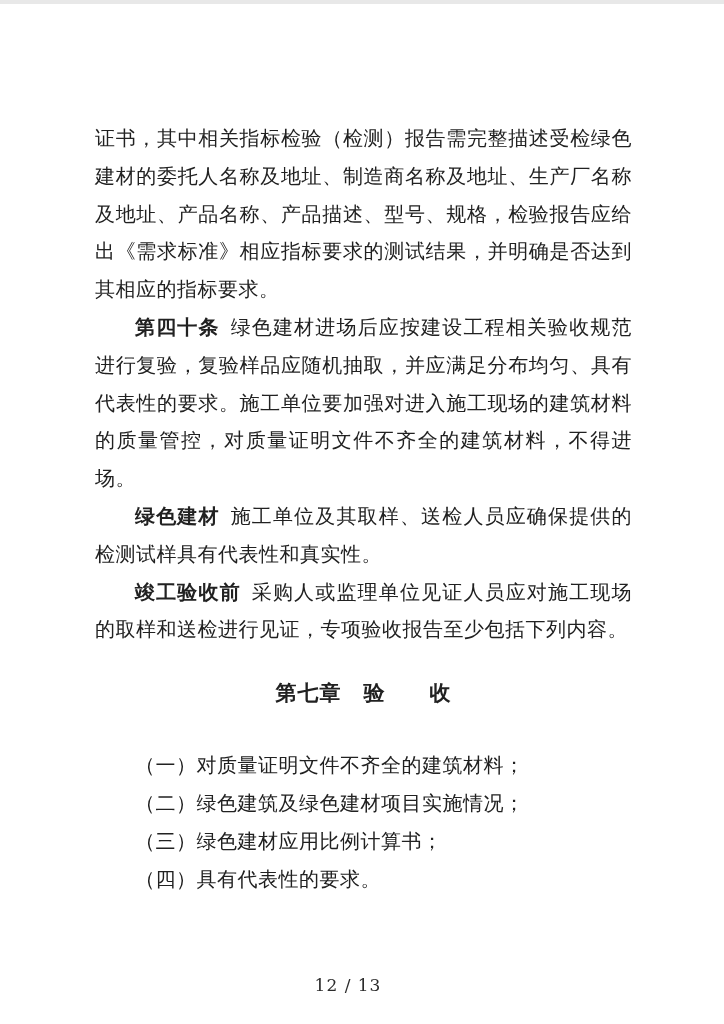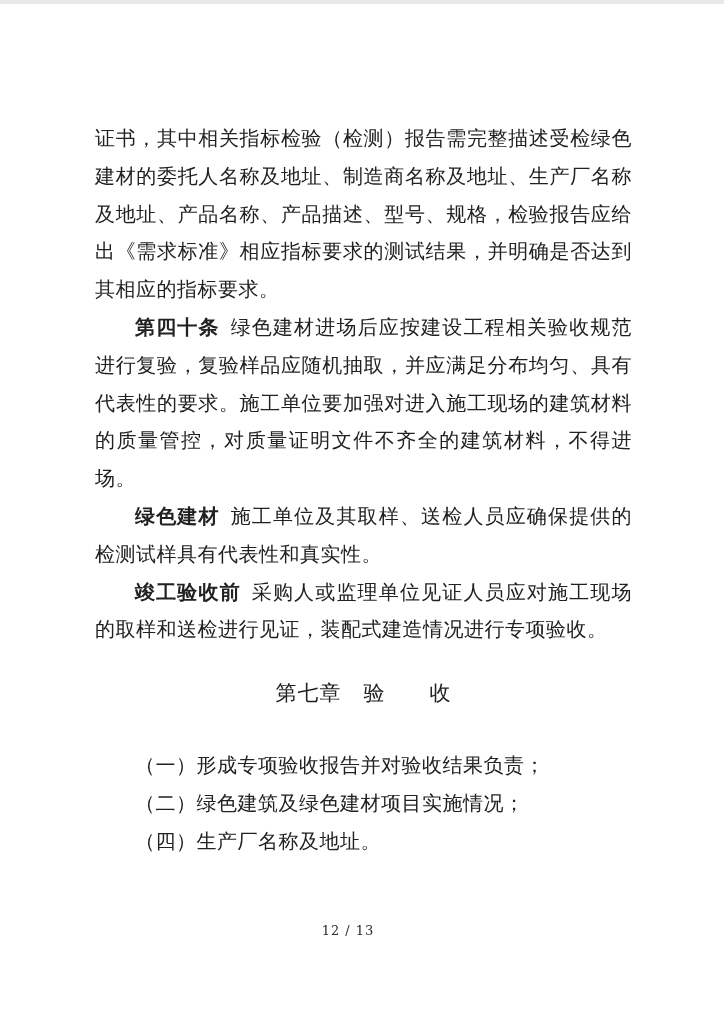--- a/index.html
+++ b/index.html
@@ -35,62 +35,63 @@
   }
   .lead {
     font-weight: bold;
     margin-right: 0.55em;
   }
   .chapter-heading {
     margin: 0;
     padding: 31px 0 41px 0;
     text-align: center;
     font-size: 21px;
-    font-weight: normal;
+    font-weight: bold;
     line-height: 26px;
     letter-spacing: 1px;
   }
   .list p {
     text-align: left;
     text-indent: 2em;
   }
   .footer {
     position: absolute;
     left: 0;
     width: 696px;
-    top: 916px;
+    top: 970px;
     text-align: center;
-    font-size: 13px;
+    font-size: 17px;
     line-height: 22px;
     color: #2b2b2b;
     letter-spacing: 1px;
   }
 </style>
 </head>
 <body>
 
 <div class="page">
 
   <div class="content">
 
     <p>证书，其中相关指标检验（检测）报告需完整描述受检绿色建材的委托人名称及地址、制造商名称及地址、生产厂名称及地址、产品名称、产品描述、型号、规格，检验报告应给出《需求标准》相应指标要求的测试结果，并明确是否达到其相应的指标要求。</p>
 
     <p class="indent"><span class="lead">第四十条</span><span>绿色建材进场后应按建设工程相关验收规范进行复验，复验样品应随机抽取，并应满足分布均匀、具有代表性的要求。施工单位要加强对进入施工现场的建筑材料的质量管控，对质量证明文件不齐全的建筑材料，不得进场。</span></p>
 
     <p class="indent"><span class="lead">绿色建材</span><span>施工单位及其取样、送检人员应确保提供的检测试样具有代表性和真实性。</span></p>
 
-    <p class="indent"><span class="lead">竣工验收前</span><span>采购人或监理单位见证人员应对施工现场的取样和送检进行见证，装配式建造情况进行专项验收。</span></p>
+    <p class="indent"><span class="lead">竣工验收前</span><span>采购人或监理单位见证人员应对施工现场的取样和送检进行见证，专项验收报告至少包括下列内容。</span></p>
 
     <h2 class="chapter-heading">第七章　验　　收</h2>
 
 
     <div class="list">
-      <p>（一）形成专项验收报告并对验收结果负责；</p>
+      <p>（一）对质量证明文件不齐全的建筑材料；</p>
       <p>（二）绿色建筑及绿色建材项目实施情况；</p>
-      <p>（四）生产厂名称及地址。</p>
+      <p>（三）绿色建材应用比例计算书；</p>
+      <p>（四）具有代表性的要求。</p>
     </div>
 
   </div>
 
   <div class="footer">
     <span>12 / 13</span>
   </div>
 
 </div>
 

